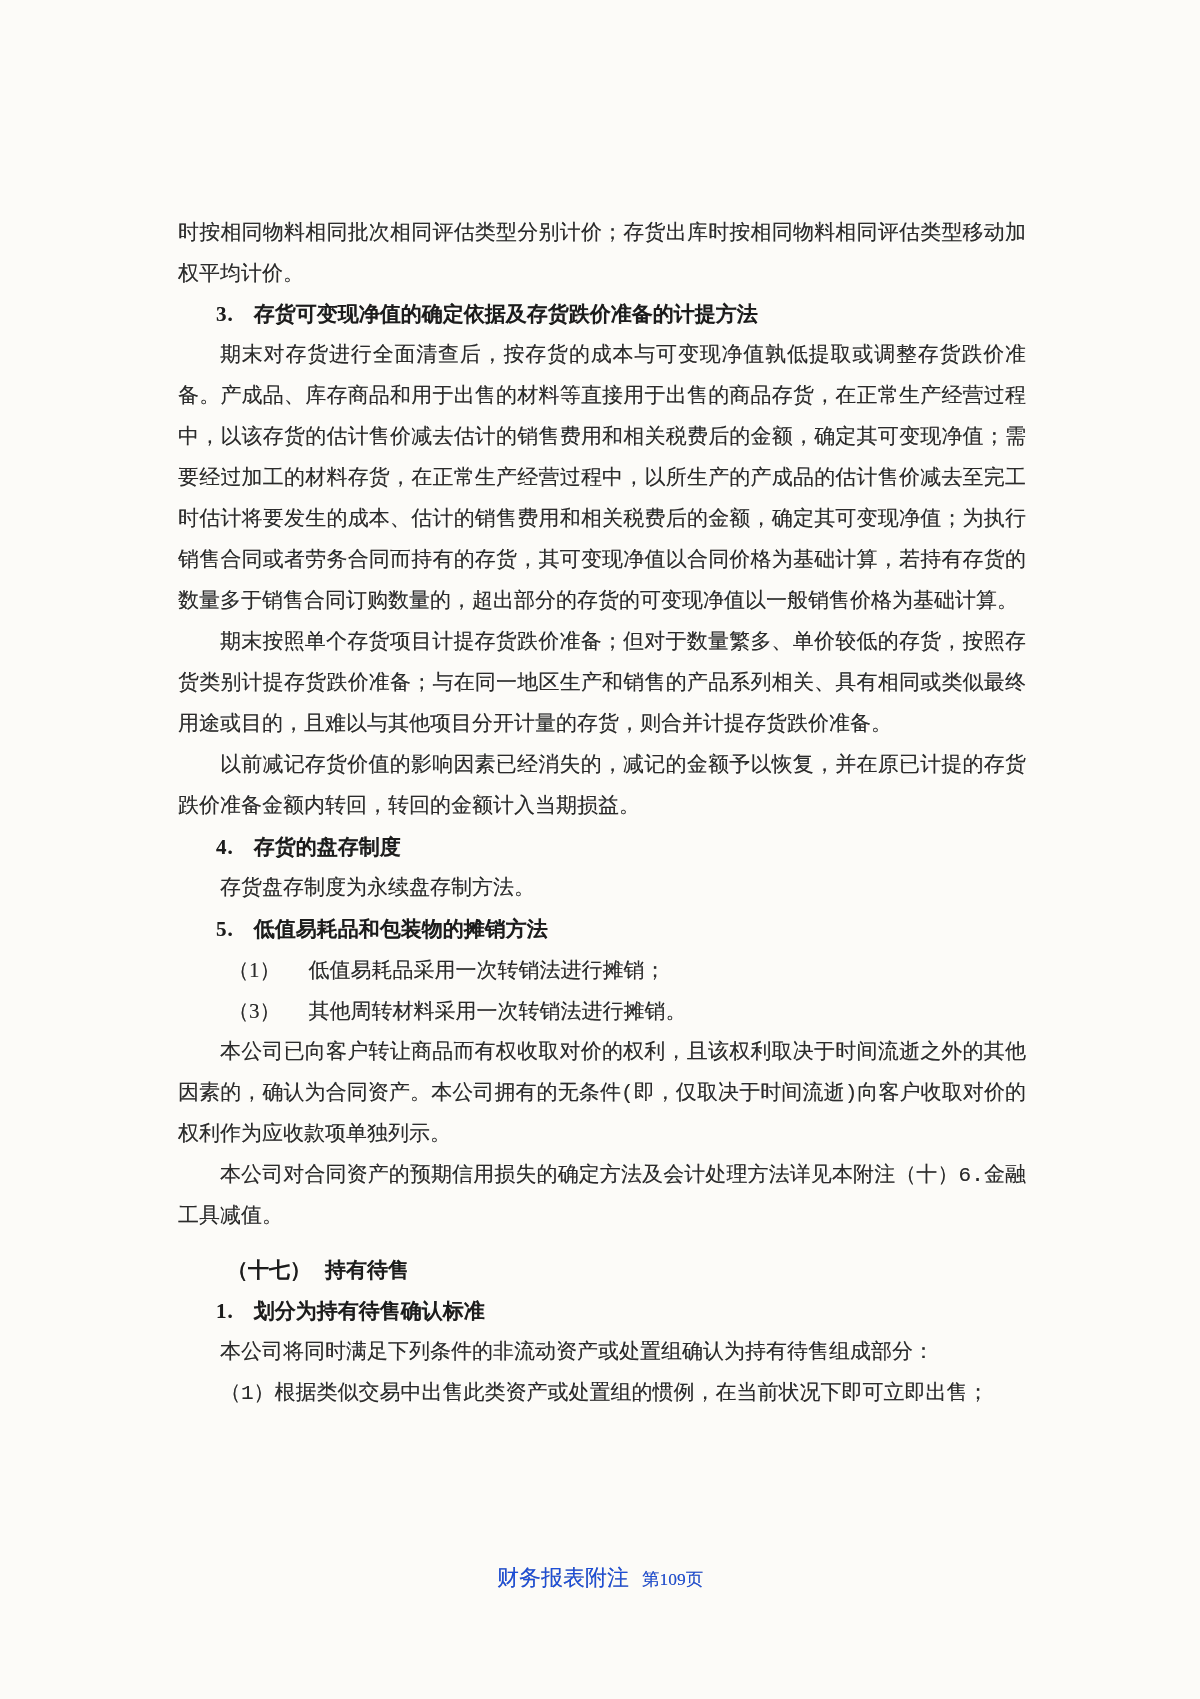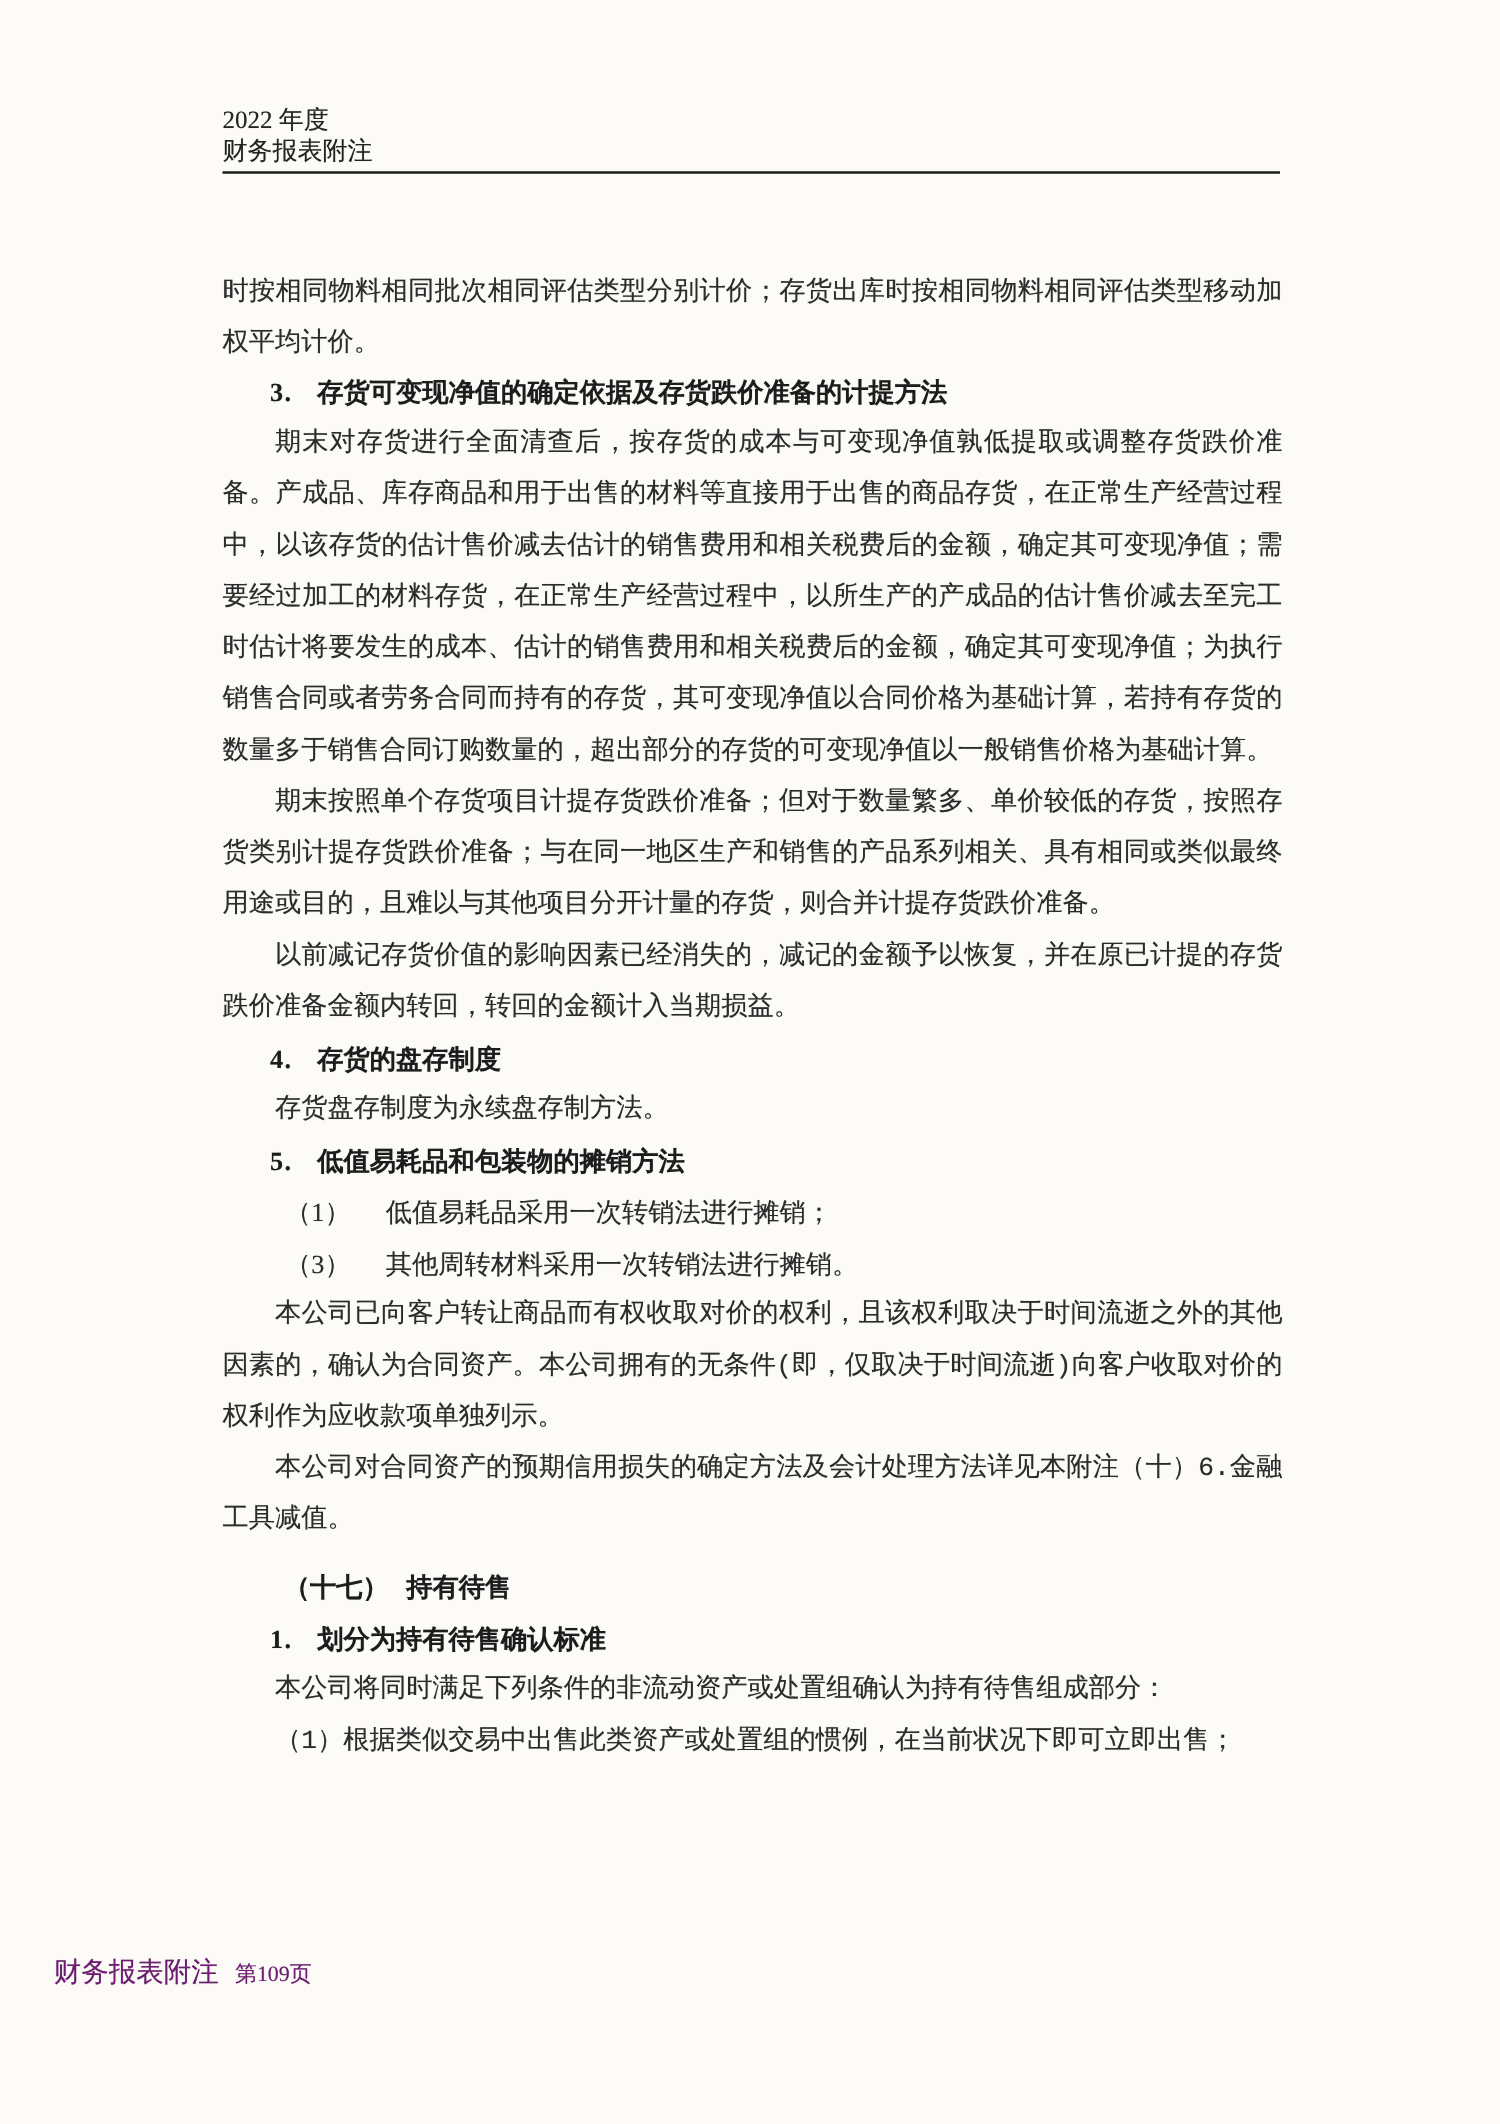--- a/index.html
+++ b/index.html
@@ -56,37 +56,33 @@
   }
   .h-sec .num { margin-right: 14px; }
   .li-row { padding-left: 50px; text-align: left; }
   .li-row .num { margin-right: 28px; }
   
   .footer {
     position: absolute;
     top: 1560px;
     left: 43px;
     width: 1114px;
-    text-align: left;
-    color: #701a75;
+    text-align: center;
+    color: #1d4ed8;
     line-height: 36px;
     white-space: nowrap;
   }
   .footer .f-title { font-size: 22px; }
   .footer .f-page { font-size: 17.5px; margin-left: 13px; }
 </style>
 </head>
 <body>
 
 <div class="page">
 
-  <div class="header">
-    <span class="hline">2022 年度</span>
-    <span class="hline">财务报表附注</span>
-  </div>
 
   <main class="doc-body">
       <p class="para">时按相同物料相同批次相同评估类型分别计价；存货出库时按相同物料相同评估类型移动加权平均计价。</p>
       <p class="h-num"><span class="num">3.</span><span>存货可变现净值的确定依据及存货跌价准备的计提方法</span></p>
       <p class="para indent">期末对存货进行全面清查后，按存货的成本与可变现净值孰低提取或调整存货跌价准备。产成品、库存商品和用于出售的材料等直接用于出售的商品存货，在正常生产经营过程中，以该存货的估计售价减去估计的销售费用和相关税费后的金额，确定其可变现净值；需要经过加工的材料存货，在正常生产经营过程中，以所生产的产成品的估计售价减去至完工时估计将要发生的成本、估计的销售费用和相关税费后的金额，确定其可变现净值；为执行销售合同或者劳务合同而持有的存货，其可变现净值以合同价格为基础计算，若持有存货的数量多于销售合同订购数量的，超出部分的存货的可变现净值以一般销售价格为基础计算。</p>
       <p class="para indent">期末按照单个存货项目计提存货跌价准备；但对于数量繁多、单价较低的存货，按照存货类别计提存货跌价准备；与在同一地区生产和销售的产品系列相关、具有相同或类似最终用途或目的，且难以与其他项目分开计量的存货，则合并计提存货跌价准备。</p>
       <p class="para indent">以前减记存货价值的影响因素已经消失的，减记的金额予以恢复，并在原已计提的存货跌价准备金额内转回，转回的金额计入当期损益。</p>
       <p class="h-num"><span class="num">4.</span><span>存货的盘存制度</span></p>
       <p class="para indent">存货盘存制度为永续盘存制方法。</p>
       <p class="h-num"><span class="num">5.</span><span>低值易耗品和包装物的摊销方法</span></p>

